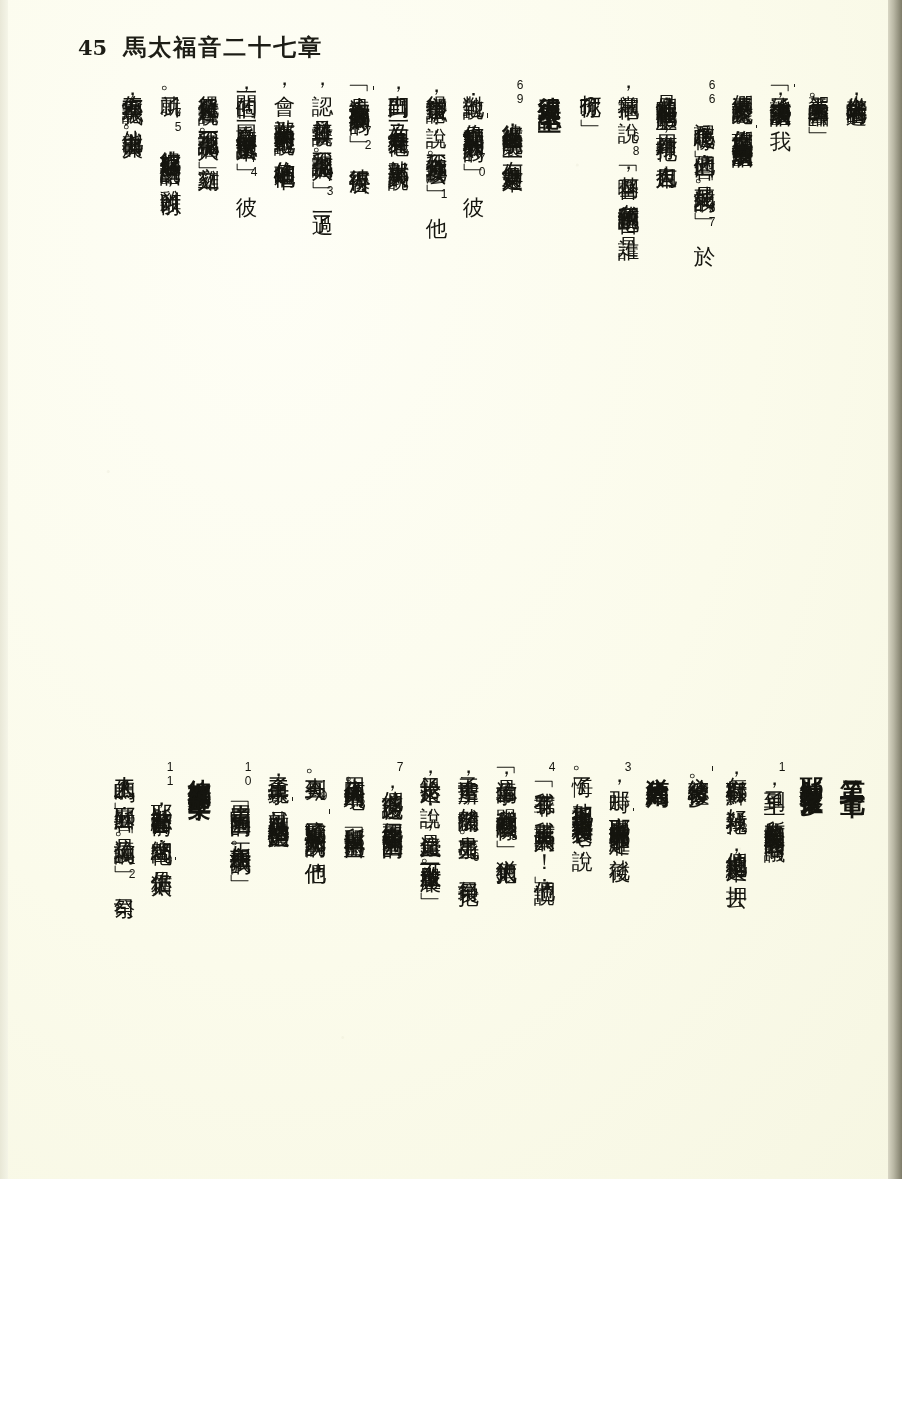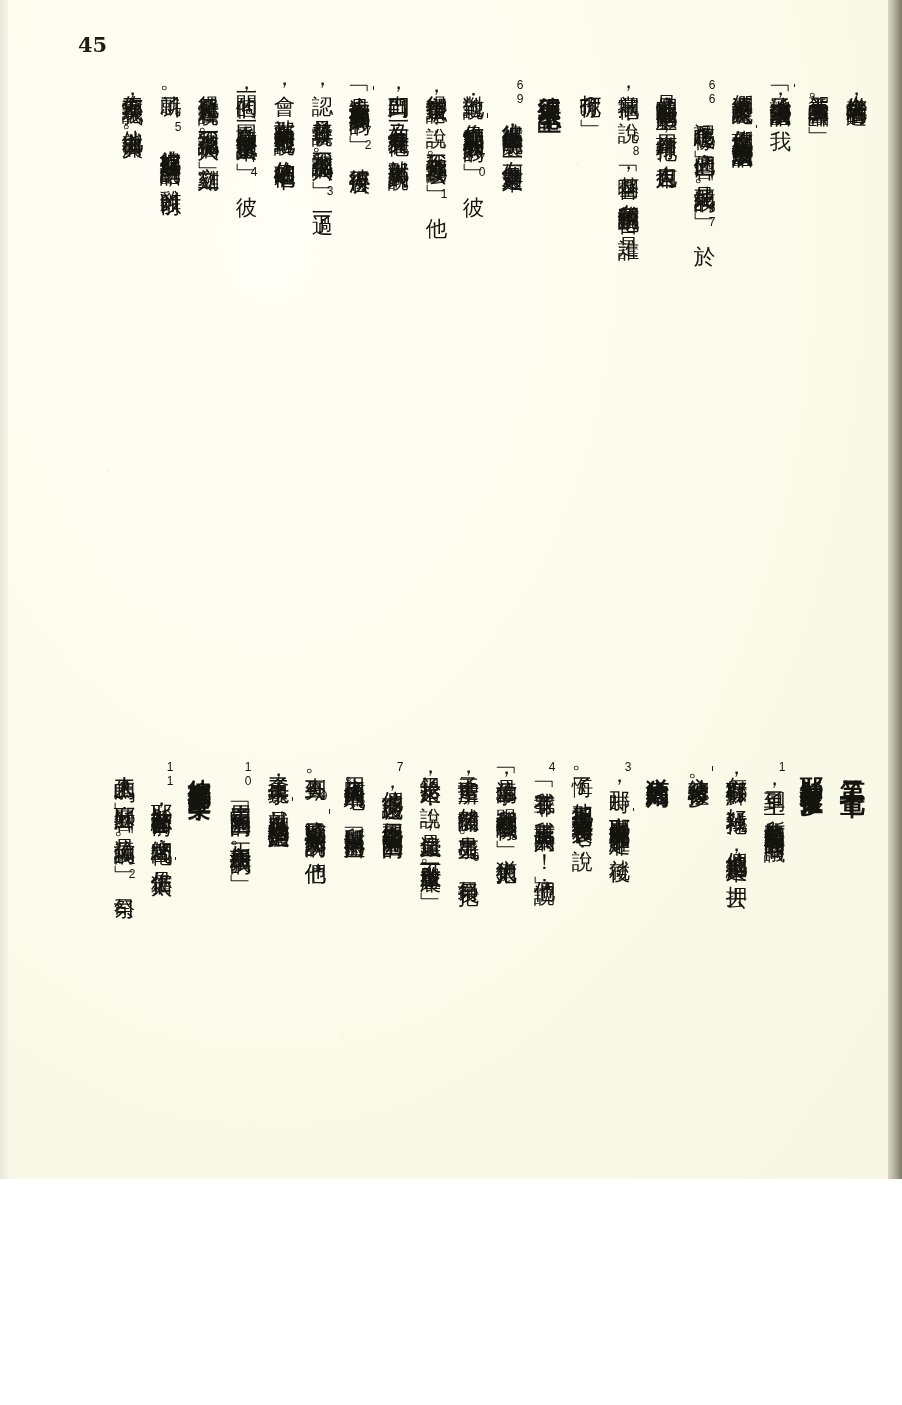--- a/index.html
+++ b/index.html
@@ -127,20 +127,21 @@
 </head>
 <body>
 
 <div class="page">
   <div class="edge-left"></div>
   <div class="edge-right"></div>
   <div class="speckle"></div>
 
   <div class="header">
     <span class="folio">45</span>
+    <span class="running-head">馬太福音二十七章</span>
   </div>
 
   <div class="block" id="block-top">
       <div class="col"><span>坐在權能者的右邊，</span></div>
       <div class="col"><span>駕着天上的雲降臨。」</span></div>
       <div class="col"><span>「他說了</span><span class="b u">褻瀆</span><span>的話，我</span></div>
       <div class="col"><span>們還要甚麼證人呢？你們現在聽見了這</span><span class="b u">褻瀆</span><span>的話，</span></div>
       <div class="col"><span class="vnum">66</span><span>認爲怎樣呢？」他們回答：「他是該死的。」</span><span class="vnum">67</span><span>於</span></div>
       <div class="col"><span>是他們吐唾沫在祂的臉上，用拳頭打祂，也有人用</span></div>
       <div class="col"><span>掌摑祂，說：</span><span class="vnum">68</span><span>「基督啊，向我們說預言吧！是誰</span></div>

